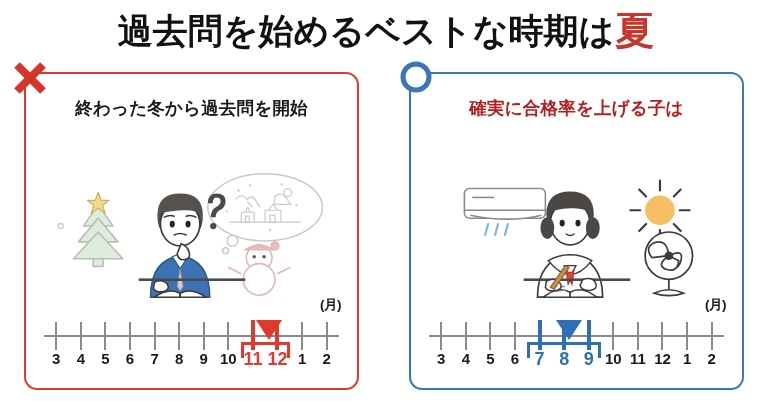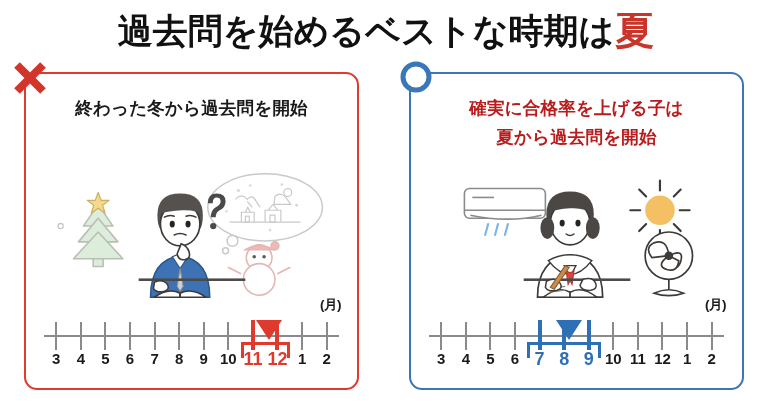--- a/index.html
+++ b/index.html
@@ -382,21 +382,20 @@
       <line x1="7" y1="7" x2="33" y2="33"></line>
       <line x1="33" y1="7" x2="7" y2="33"></line>
     </g>
   </svg>
 </div>
 
 <div class="panel panel-right">
 
   <div class="panel-heading">
     <span class="hl">確実に合格率を上げる子は</span>
-    <span class="hl">夏から過去問を開始</span>
   </div>
 
   <div class="illus">
     <svg class="svg-fill" viewBox="0 0 323 132" xmlns="http://www.w3.org/2000/svg">
 
       <g fill="#ffffff" stroke="#8a8a8a" stroke-width="1.6">
         <rect x="48" y="22" width="82" height="30" rx="5"></rect>
         <path d="M48 44 h82"></path>
         <path d="M56 31 h22"></path>
         <path d="M54 49 q38 8 72 0"></path>

